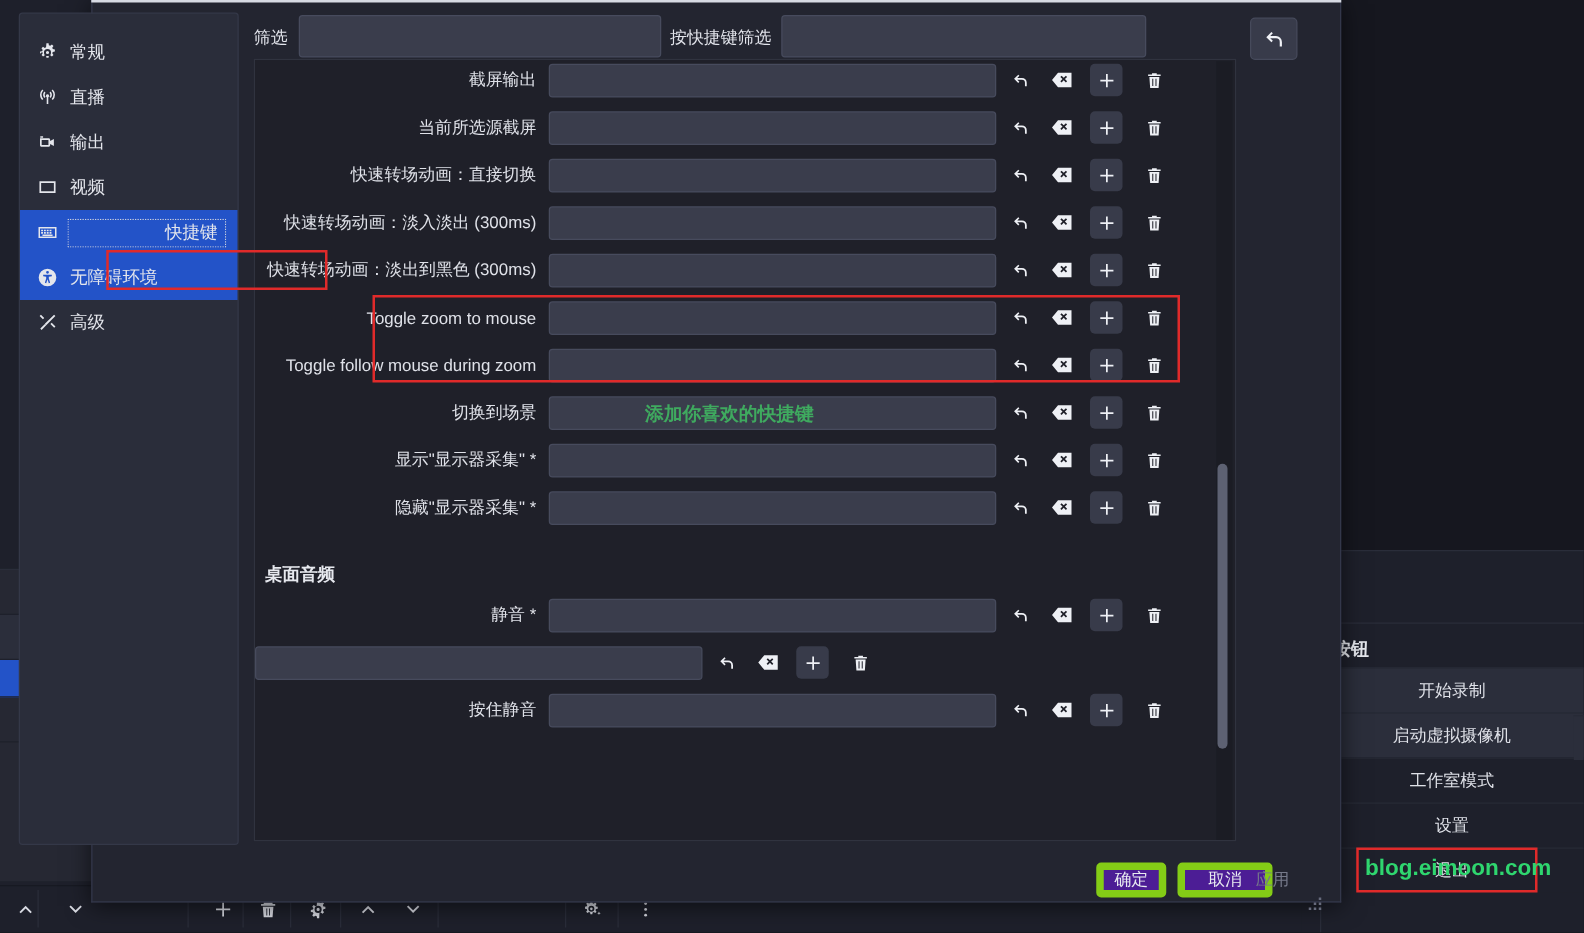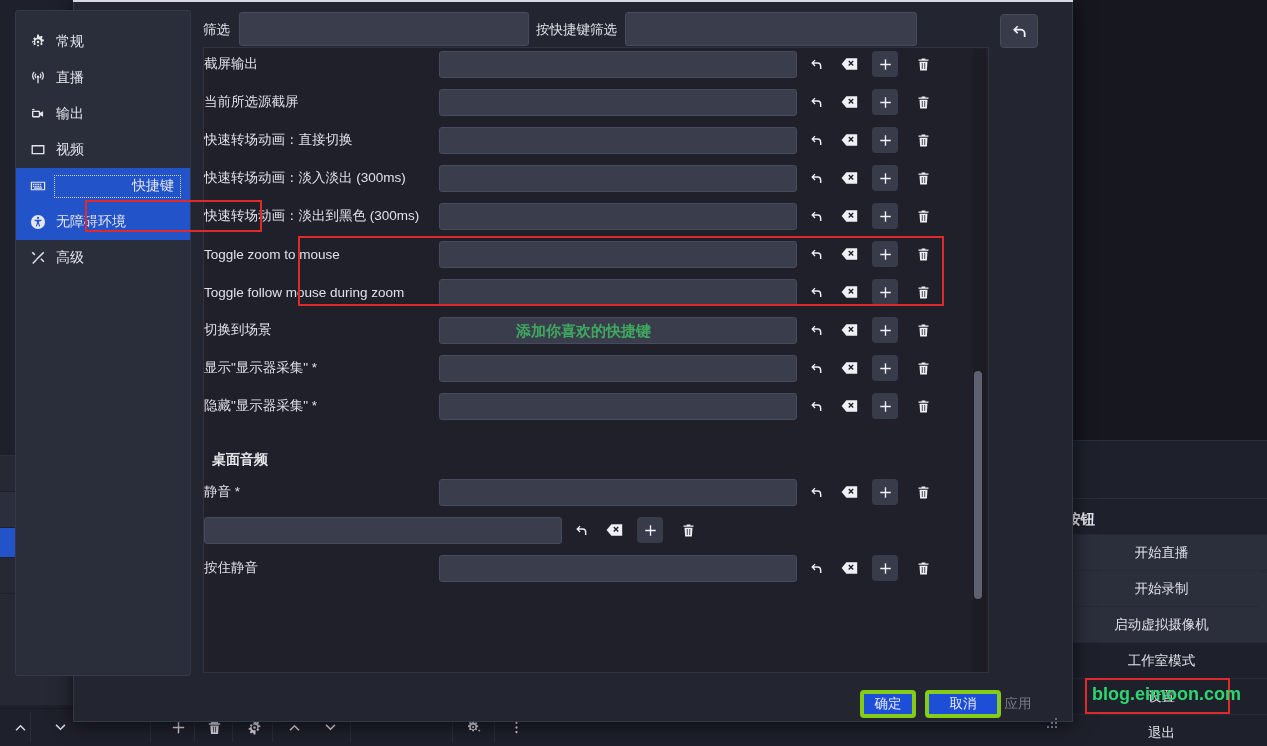--- a/index.html
+++ b/index.html
@@ -79,21 +79,21 @@
   .pane {
     position:absolute; left:203px; top:47px; width:786px; height:626px;
     background:#1f2029; border:1px solid #30333f; overflow:hidden;
   }
   .pane-inner { position:absolute; left:0; top:0; width:786px; }
 
   .section-title { color:#e6e8ee; font-size:14px; font-weight:bold; margin:14px 0 4px 8px; }
 
   .hrow { display:flex; align-items:center; height:38px; }
   .hrow-label {
-    width:235px; text-align:left; padding-right:10px;
+    width:235px; text-align:right; padding-right:10px;
     color:#dfe1e8; font-size:13.5px; white-space:nowrap; overflow:hidden;
   }
   .hrow-input {
     width:358px; height:27px; background:#3a3d4c;
     border:1px solid #474b5d; border-radius:3px;
   }
   .act { width:30px; height:30px; display:flex; align-items:center; justify-content:center; margin-left:4px; }
   .act svg { fill:#eef0f5; }
   .act.undo svg { width:17px; height:17px; }
   .act.clear svg { width:18px; height:14px; }
@@ -109,21 +109,21 @@
   
   .redbox { position:absolute; border:2px solid #e02a2a; pointer-events:none; }
   .greentext { position:absolute; color:#3faa5f; font-size:15px; font-weight:bold; white-space:nowrap; }
   .watermark { position:absolute; color:#2fd66f; font-size:18px; font-weight:bold; white-space:nowrap; }
 
   
   .footer-btn {
     position:absolute; height:28px; border-radius:4px; font-size:13.5px;
     display:flex; align-items:center; justify-content:center;
   }
-  .footer-btn.solid { background:#1d4ed8; border:4px solid #84cc16; color:#e8eaf0; }
+  .footer-btn.solid { background:#4c1d95; border:6px solid #84cc16; color:#e8eaf0;margin-left:17px; }
   .footer-btn.ghost { background:transparent; border:none; color:#767a8a; }
   .grip { position:absolute; right:6px; bottom:6px; width:11px; height:11px; }
   .grip i { position:absolute; width:2px; height:2px; background:#676b7c; }
 </style>
 </head>
 <body>
 
 <div id="root">
 
   <div class="bg-layer"></div>
@@ -195,21 +195,20 @@
         <circle cx="12" cy="18.5" r="1.6"></circle>
       </svg>
   </div>
 
   <div class="bg-right-panel"></div>
   <div class="bg-hline" style="left:1041px; top:440px; width:226px;"></div>
   <div class="bg-vline" style="left:1056px; top:460px; height:286px;"></div>
   <div class="bg-hline" style="left:1056px; top:498px; width:211px;"></div>
   <div class="bg-right-title" style="left:1056px; right:auto; width:211px; top:503px;">|按钮</div>
   <div class="bg-right-list" style="left:1056px; right:auto; width:211px; top:534px;">
-    <div class="item">开始直播</div>
     <div class="item">开始录制</div>
     <div class="item">启动虚拟摄像机</div>
     <div class="item plain">工作室模式</div>
     <div class="item plain">设置</div>
     <div class="item plain">退出</div>
   </div>
 
   <div style="position:absolute; left:1259px; top:572px; width:8px; height:36px; background:#2b2e3b; border-top:1px solid #272a36;"></div>
 
   <div class="dialog"></div>

